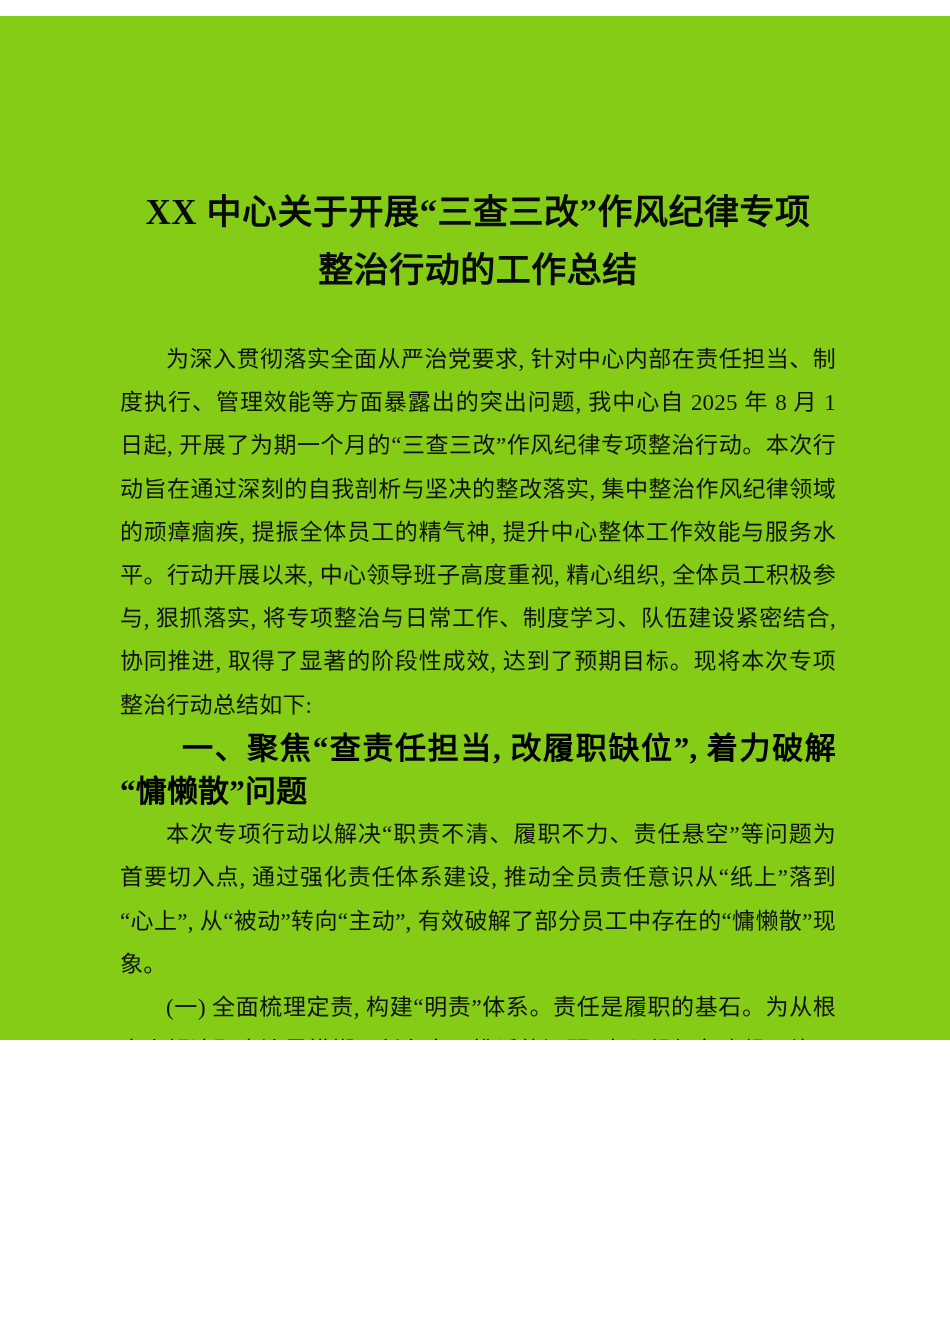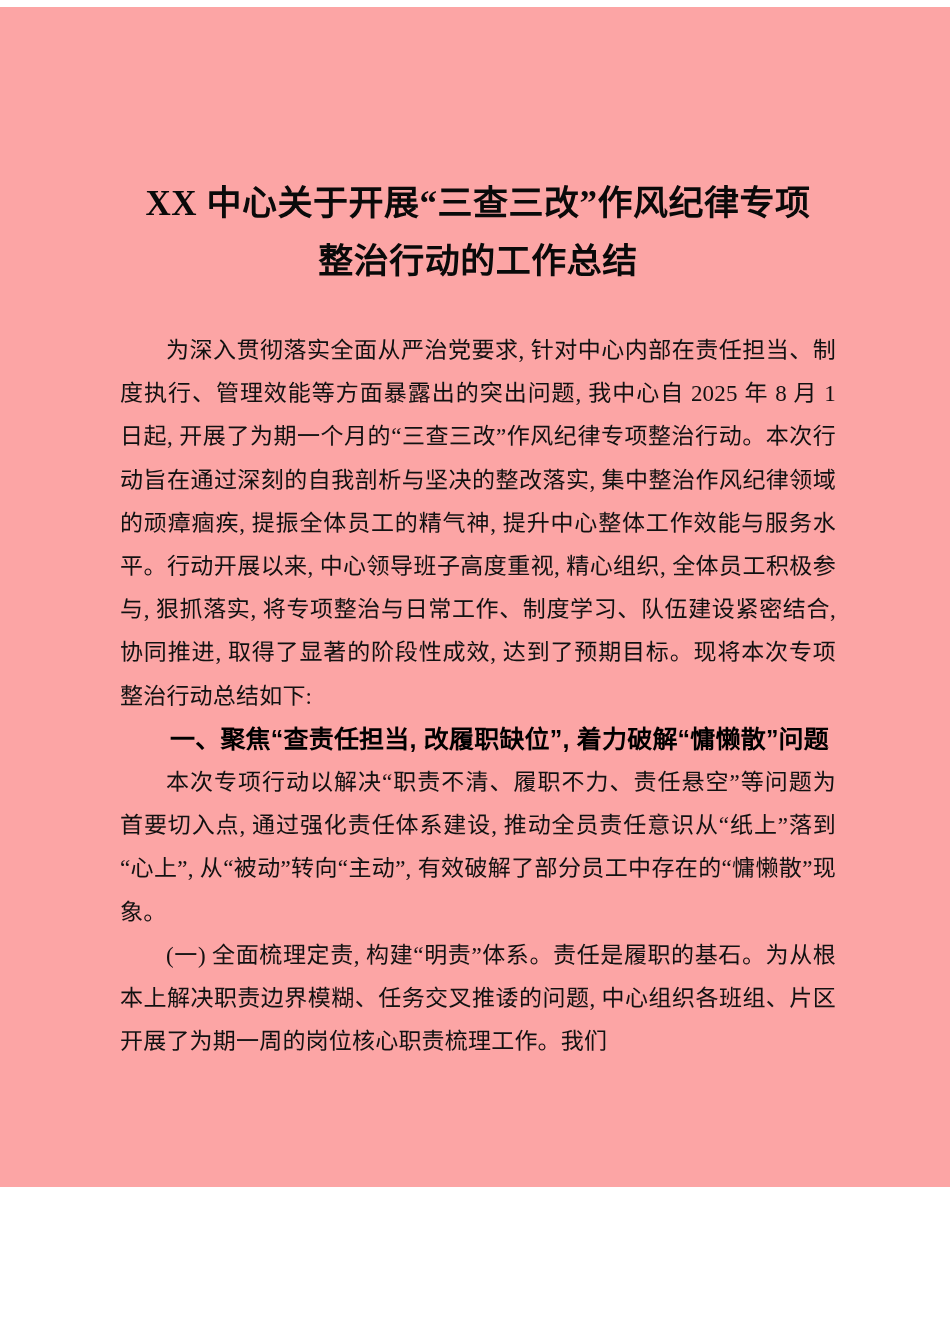--- a/index.html
+++ b/index.html
@@ -5,23 +5,23 @@
 <style>
   html, body {
     margin: 0;
     padding: 0;
     background: #ffffff;
   }
 
   .page {
     position: relative;
     width: 950px;
-    height: 1180px;
-    margin: 7px auto;
-    background: #fca5a5;
+    height: 1024px;
+    margin: 16px auto;
+    background: #84cc16;
     overflow: hidden;
     box-sizing: border-box;
   }
 
   .content {
     position: absolute;
     left: 120px;
     top: 0;
     width: 716px;
   }
@@ -57,23 +57,23 @@
     letter-spacing: 0.2px;
   }
 
   .para + .para {
     margin-top: 0;
   }
 
   .heading {
     margin: 0;
     padding: 0;
-    font-family: Liberation Sans, sans-serif;
+    font-family: Liberation Serif, serif;
     font-weight: bold;
-    font-size: 25px;
+    font-size: 31px;
     line-height: 43.2px;
     color: #000000;
     text-align: justify;
     text-justify: inter-ideograph;
     text-indent: 2em;
     letter-spacing: 0.2px;
   }
 
   .sub-para {
     text-indent: 2em;

